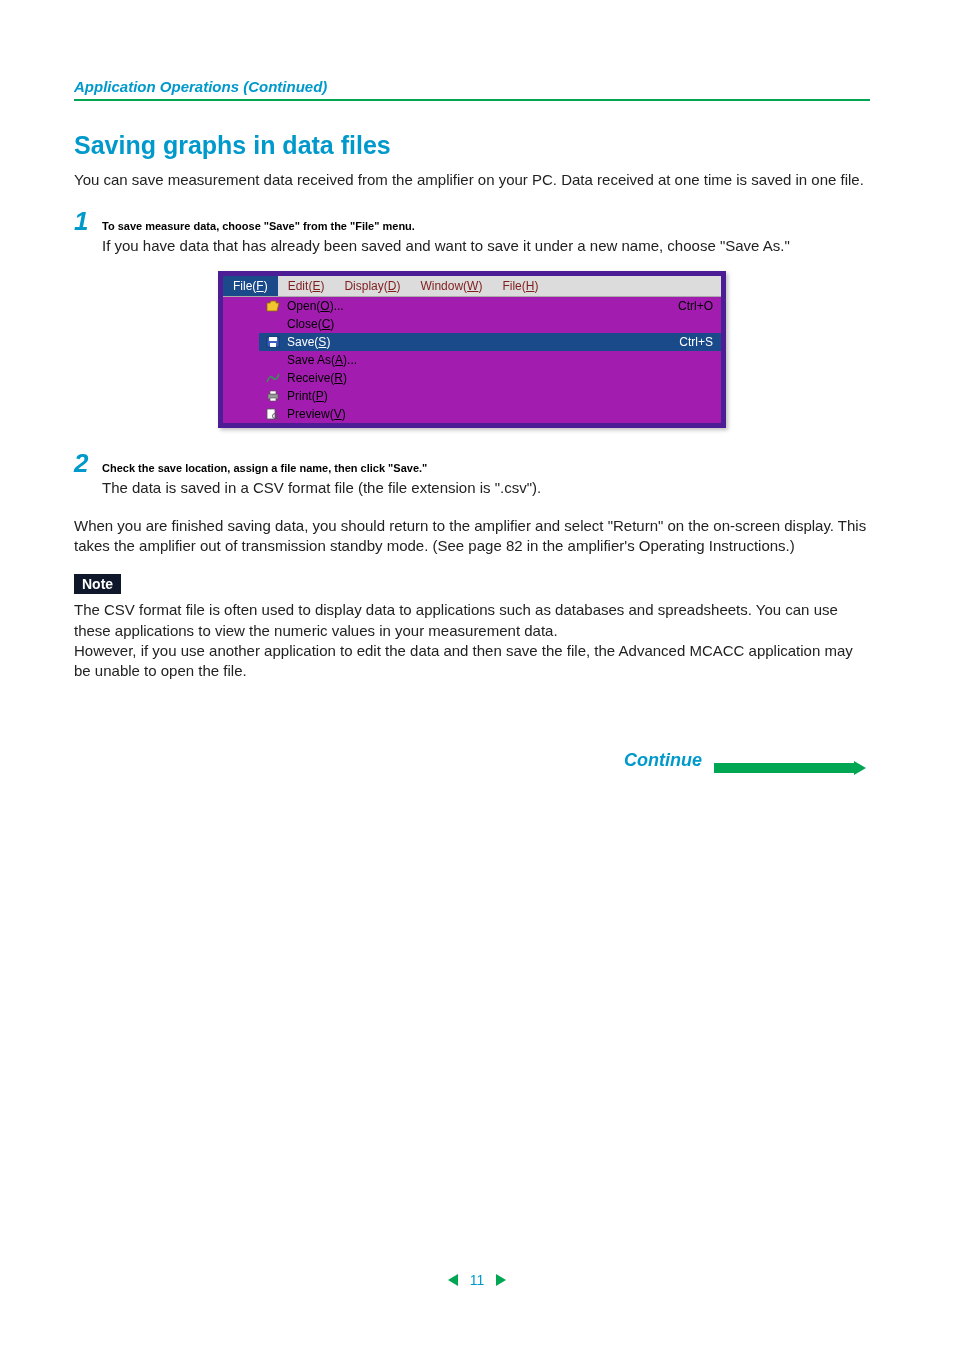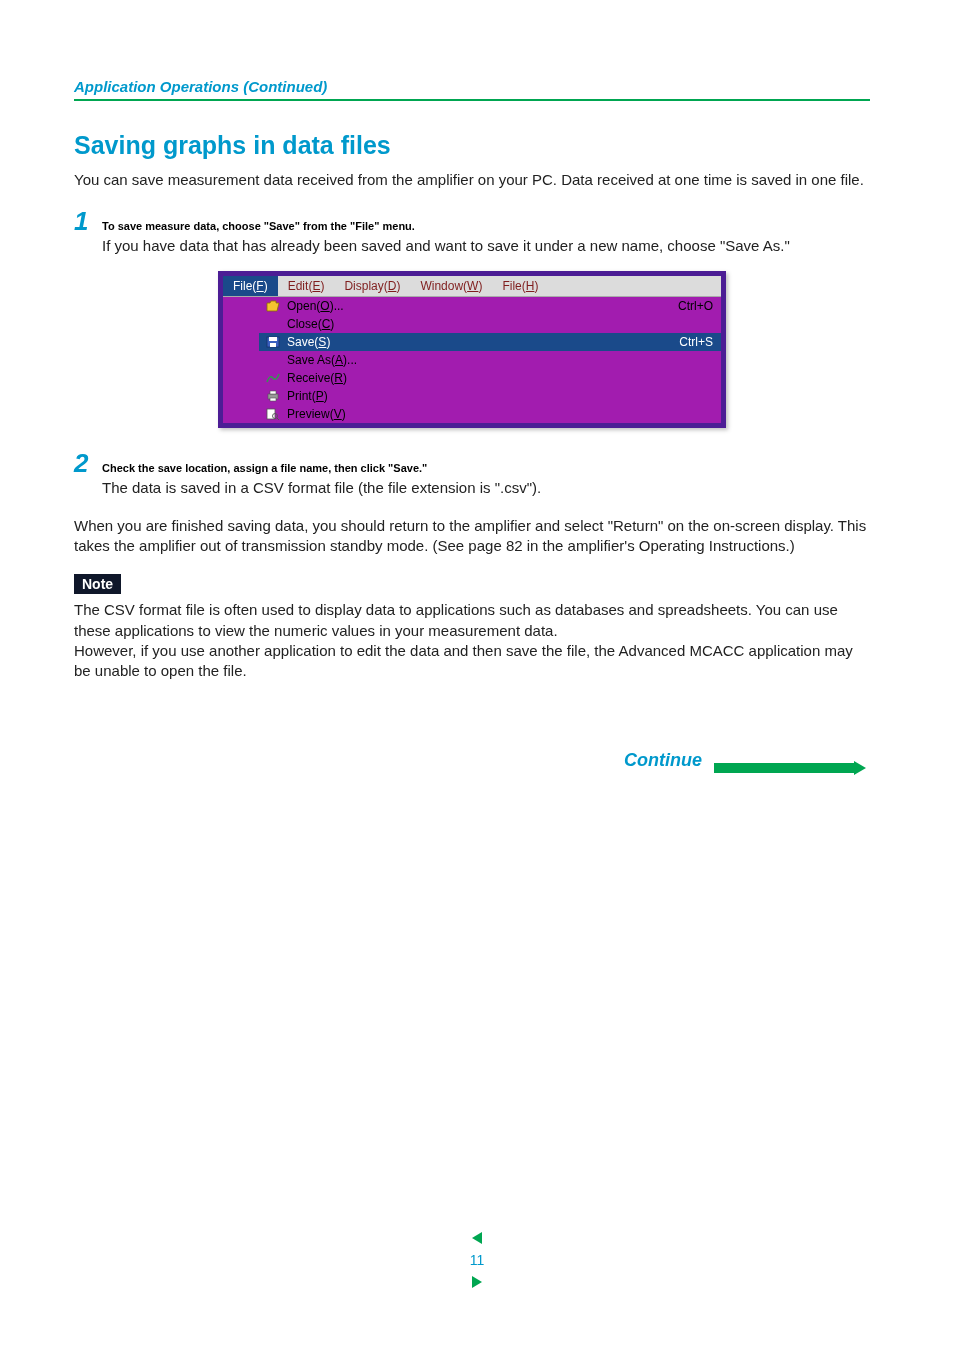--- a/index.html
+++ b/index.html
@@ -159,21 +159,20 @@
     border-left: 12px solid #00a651;
   }
   .page-num-wrap {
     position: absolute;
     bottom: 60px;
     left: 0; right: 0;
     display: flex;
     justify-content: center;
     align-items: center;
     gap: 8px;
-    flex-direction: column;
   }
   .page-arrow {
     width: 0; height: 0;
     border-top: 6px solid transparent;
     border-bottom: 6px solid transparent;
   }
   .page-arrow.left { border-right: 10px solid #00a651; }
   .page-arrow.right { border-left: 10px solid #00a651; }
   .page-num {
     color: #0099cc;

